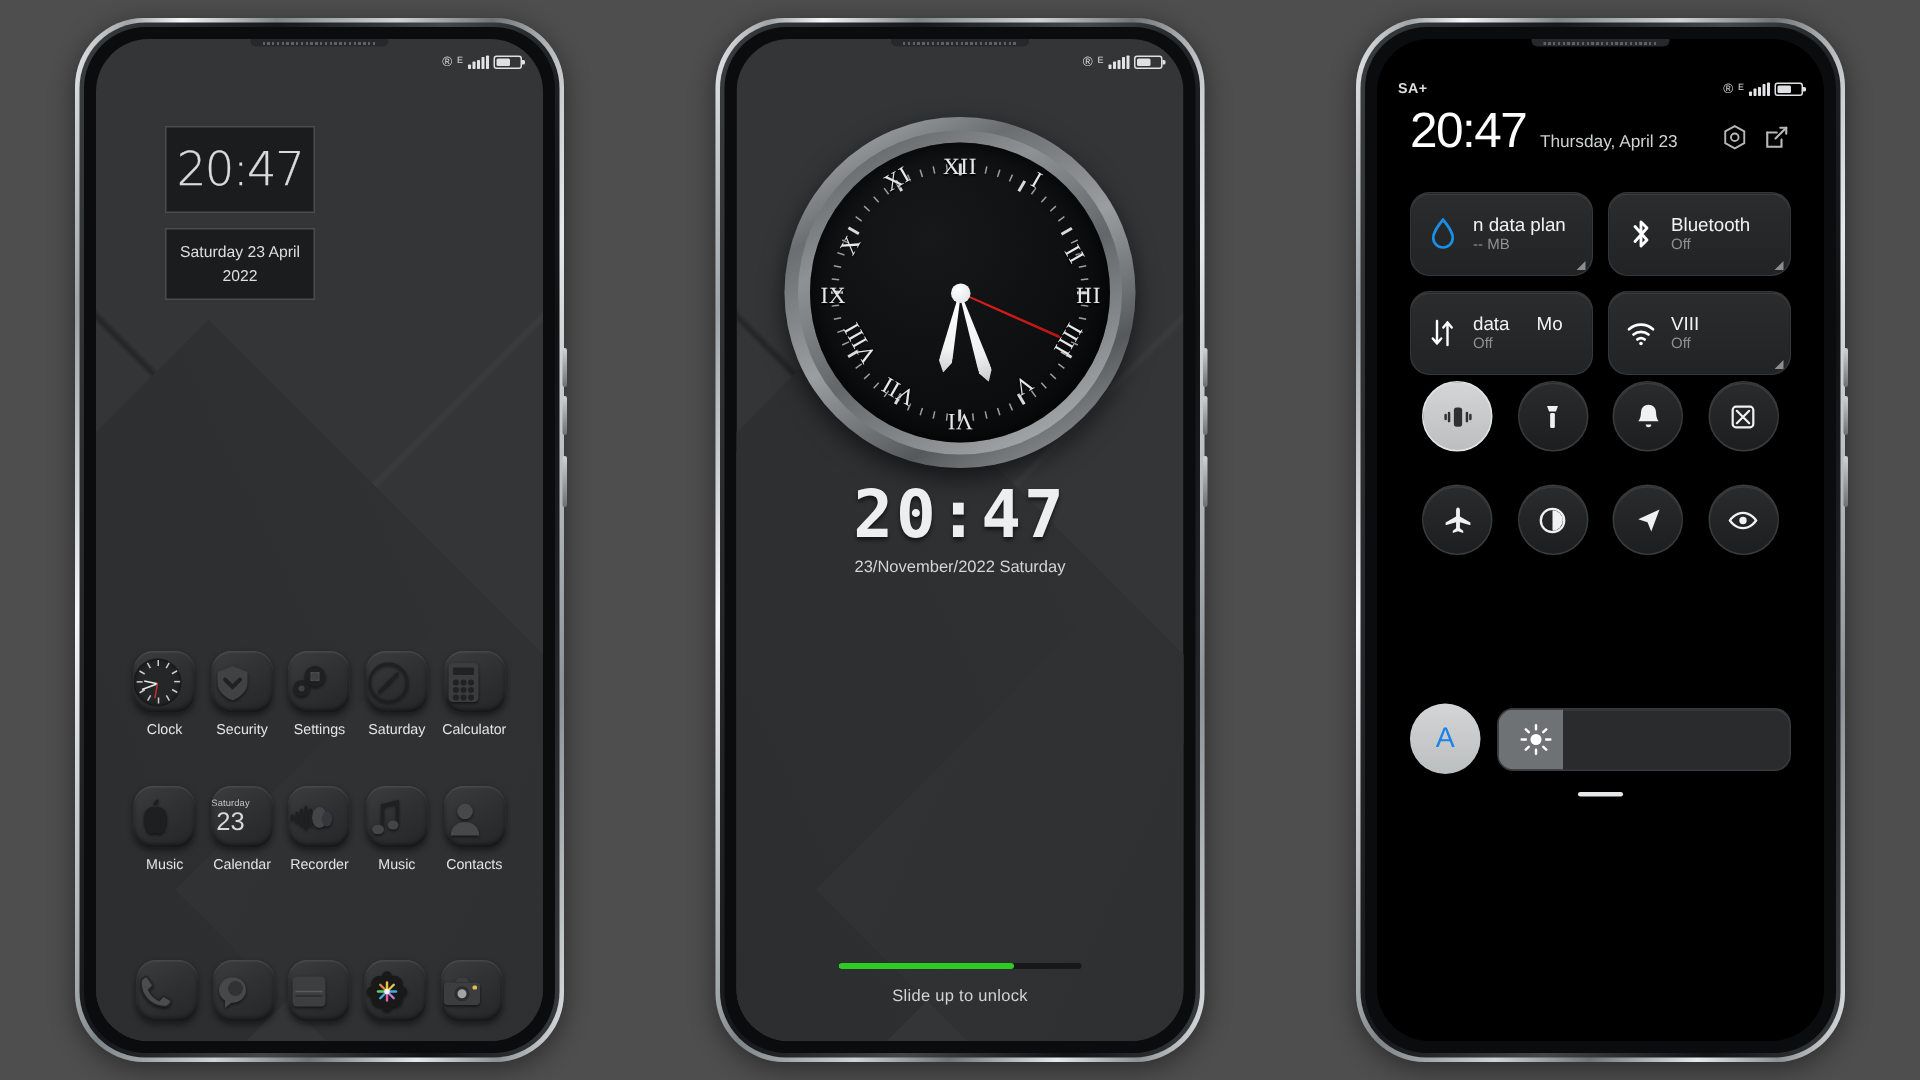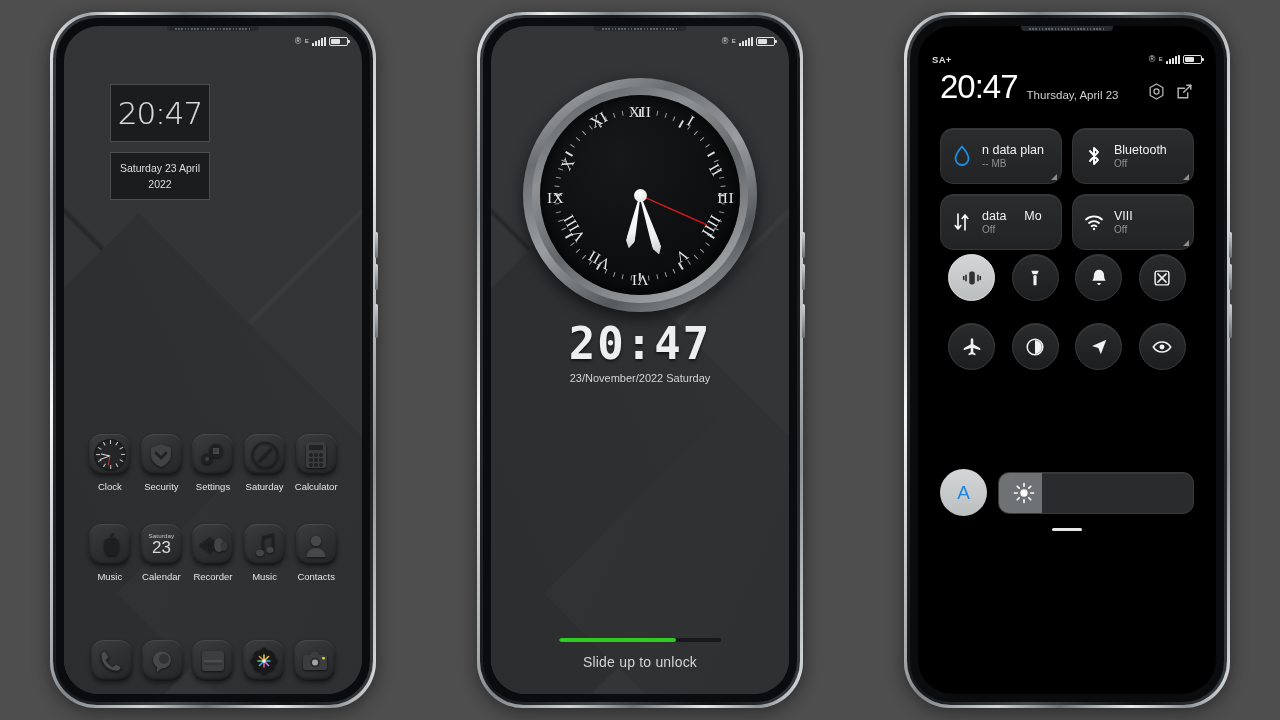--- a/index.html
+++ b/index.html
@@ -130,21 +130,21 @@
 
   
   .appgrid { position: absolute; left: 0; right: 0; padding: 0 20px; z-index: 5; }
   .row { display: flex; justify-content: space-between; }
   .app { width: 54px; display:flex; flex-direction: column; align-items:center; }
   .app-icon {
     width: 41px; height: 41px; border-radius: 13px; position: relative;
     background: linear-gradient(150deg,#3b3d3f 0%, #2f3133 45%, #242627 100%);
     box-shadow: inset 0 1px 1px rgba(255,255,255,.10), inset 0 -2px 3px rgba(0,0,0,.5),
                 0 2px 4px rgba(0,0,0,.45);
-    display:flex; align-items:center; justify-content:center; overflow:hidden;
+    display:flex; align-items:center; justify-content:flex-start; overflow:hidden;
   }
   .app-label { margin-top: 6px; color:#e2e4e5; font-size: 9.5px; white-space: nowrap;}
   .dock { position:absolute; left:0; right:0; padding: 0 22px; z-index:5; }
   .dock .row .app-icon { width: 41px; height: 41px; }
 
   
   .ic-clockface{ width:32px;height:32px;border-radius:50%;background:#242627;
      box-shadow: inset 0 0 4px rgba(0,0,0,.7); position:relative;}
   .ic-clockface .t{position:absolute;left:50%;top:1.5px;width:1.2px;height:3.5px;background:#c9cbcc;
      transform-origin:50% 14.5px;}
@@ -188,21 +188,21 @@
     clip-path: polygon(0 25%, 96% 0, 100% 50%, 96% 100%, 0 75%);}
   .hub{position:absolute;left:50%;top:50%;width:13px;height:13px;margin:-6.5px 0 0 -6.5px;
     border-radius:50%;background:radial-gradient(circle at 35% 30%,#fff,#dcdfe0);z-index:4;}
   .digi { position:absolute; left:0; right:0; text-align:center; z-index:5;}
   .digi .d-time{font-family:"DejaVu Sans Mono", monospace;font-size:44px;color:#eceeef;
     letter-spacing: 2px; font-weight: bold; text-shadow: 0 2px 3px rgba(0,0,0,.6);}
   .digi .d-date{font-size:11px;color:#d3d5d6;margin-top:3px;}
   .unlock{position:absolute;left:0;right:0;bottom:24px;text-align:center;z-index:5;}
   .ubar{width:162px;height:4px;border-radius:2px;background:#171819;margin:0 auto;overflow:hidden;}
   .ubar i{display:block;height:100%;background:#2ecc22;border-radius:2px;}
-  .utext{margin-top:12px;font-size:14px;color:#d2d4d5;letter-spacing:.2px;}
+  .utext{margin-top:12px;font-size:11px;color:#d2d4d5;letter-spacing:.2px;}
 
   
   .cc { position:absolute; inset:0; background:#000; }
   .cc-head { position:absolute; top:44px; left:0; right:0; padding:0 22px;
      display:flex; align-items:flex-end; gap:9px; }
   .cc-time{font-size:33px;color:#fff;font-weight:300;letter-spacing:-1px;line-height:34px;}
   .cc-date{font-size:11.5px;color:#cfd1d2;padding-bottom:3px;flex:1;}
   .cc-ico{width:19px;height:19px;opacity:.85;margin-bottom:3px;}
   .tiles{position:absolute;top:102px;left:0;right:0;padding:0 22px;
      display:grid;grid-template-columns:1fr 1fr;gap:10px;}

